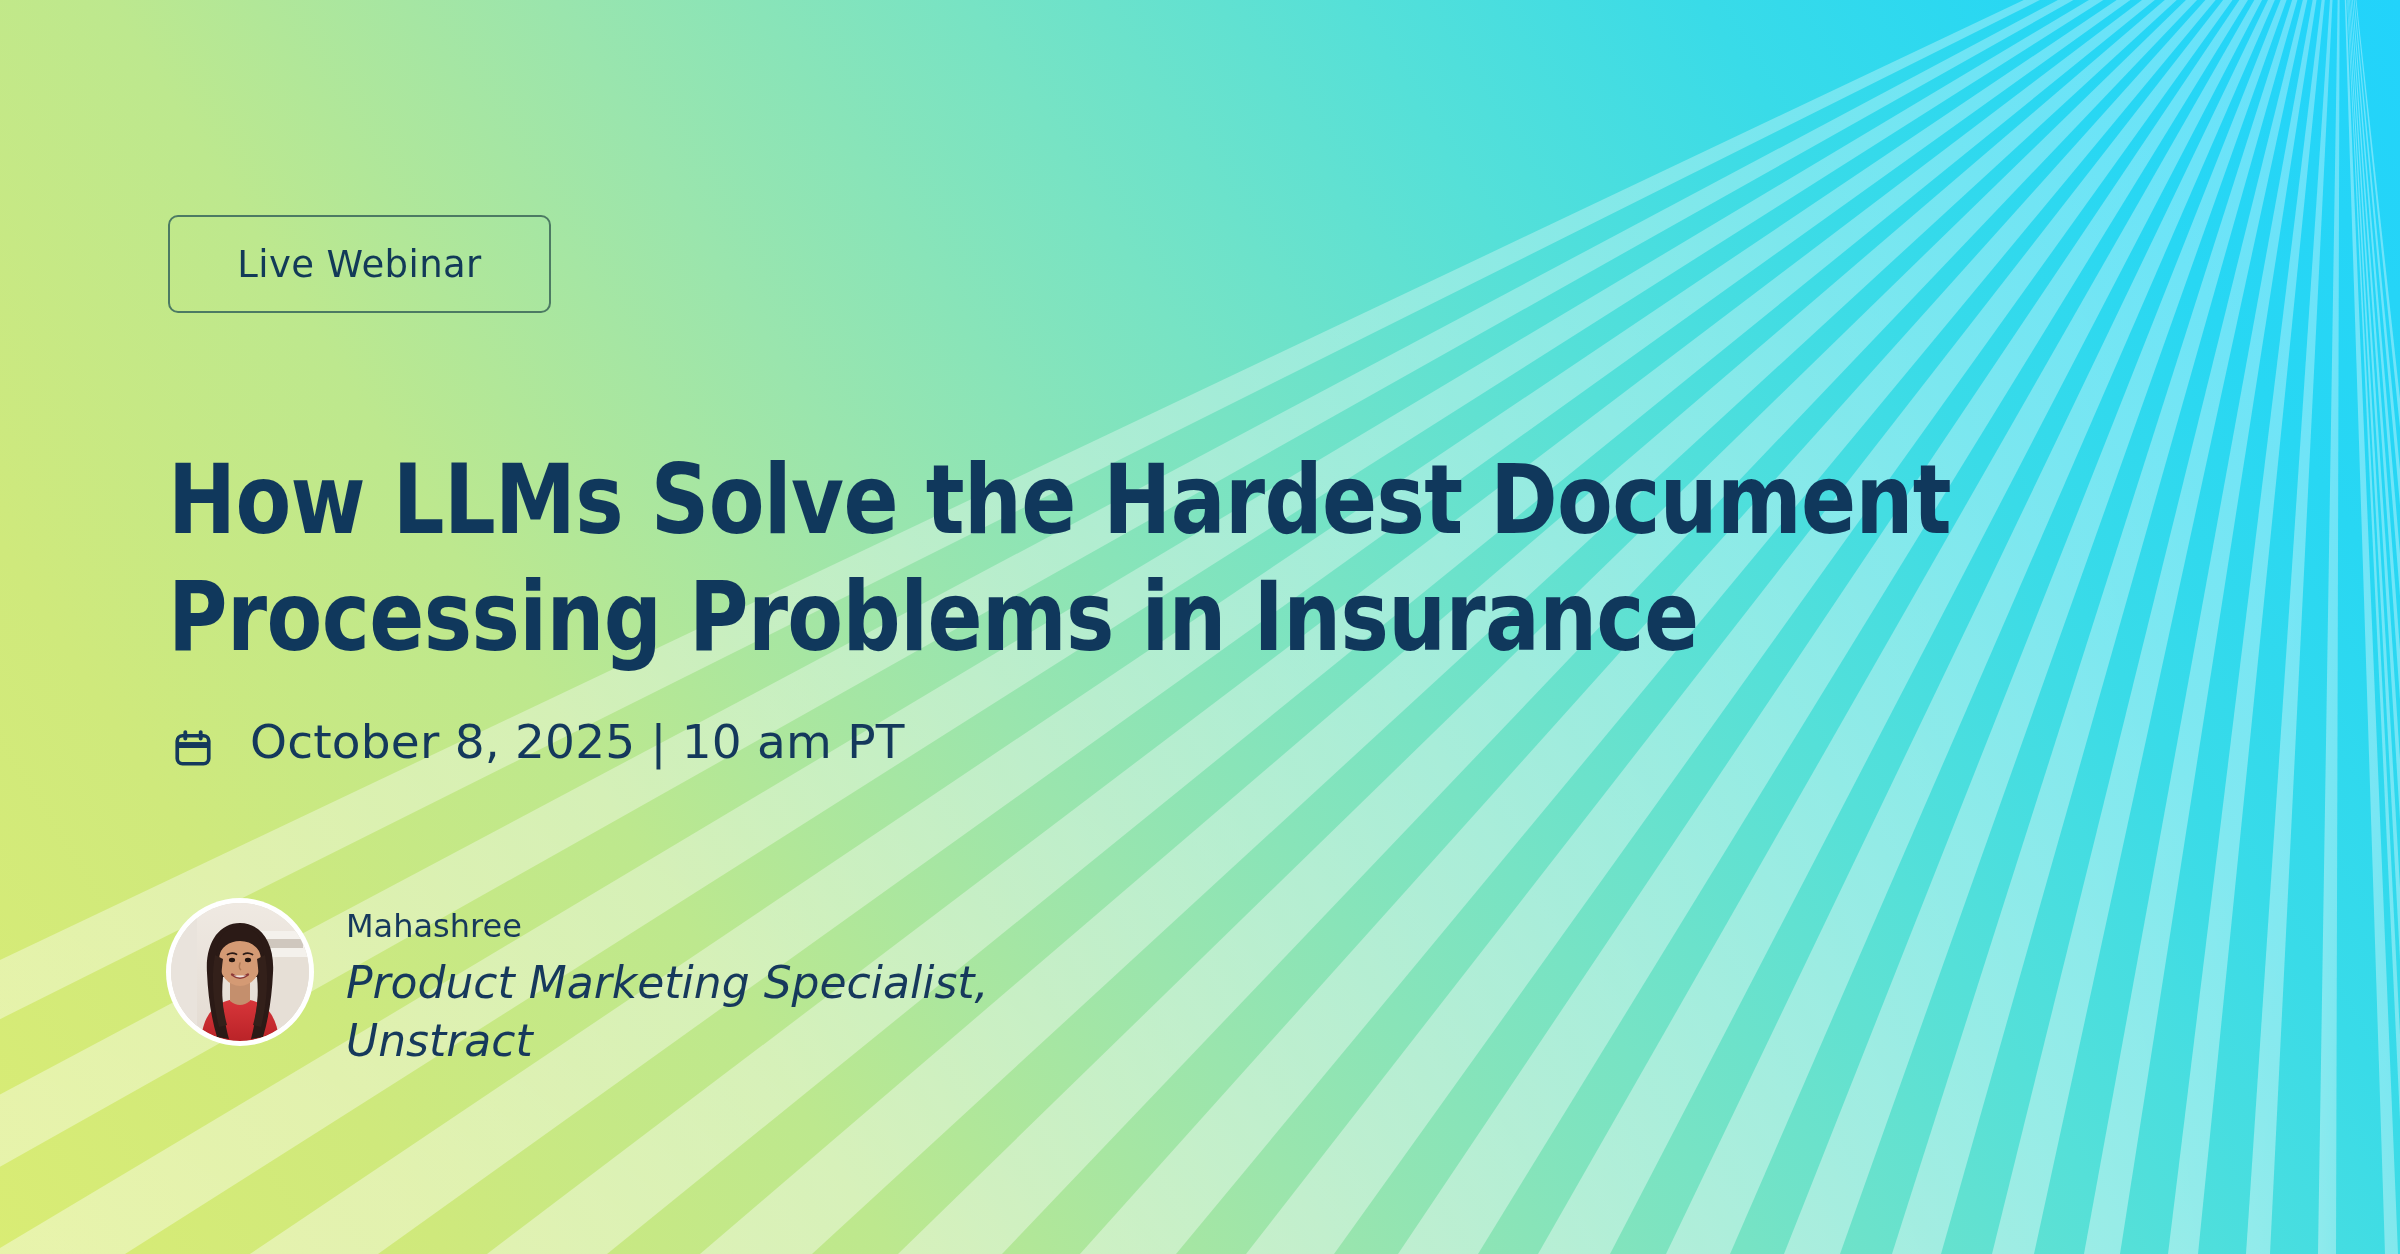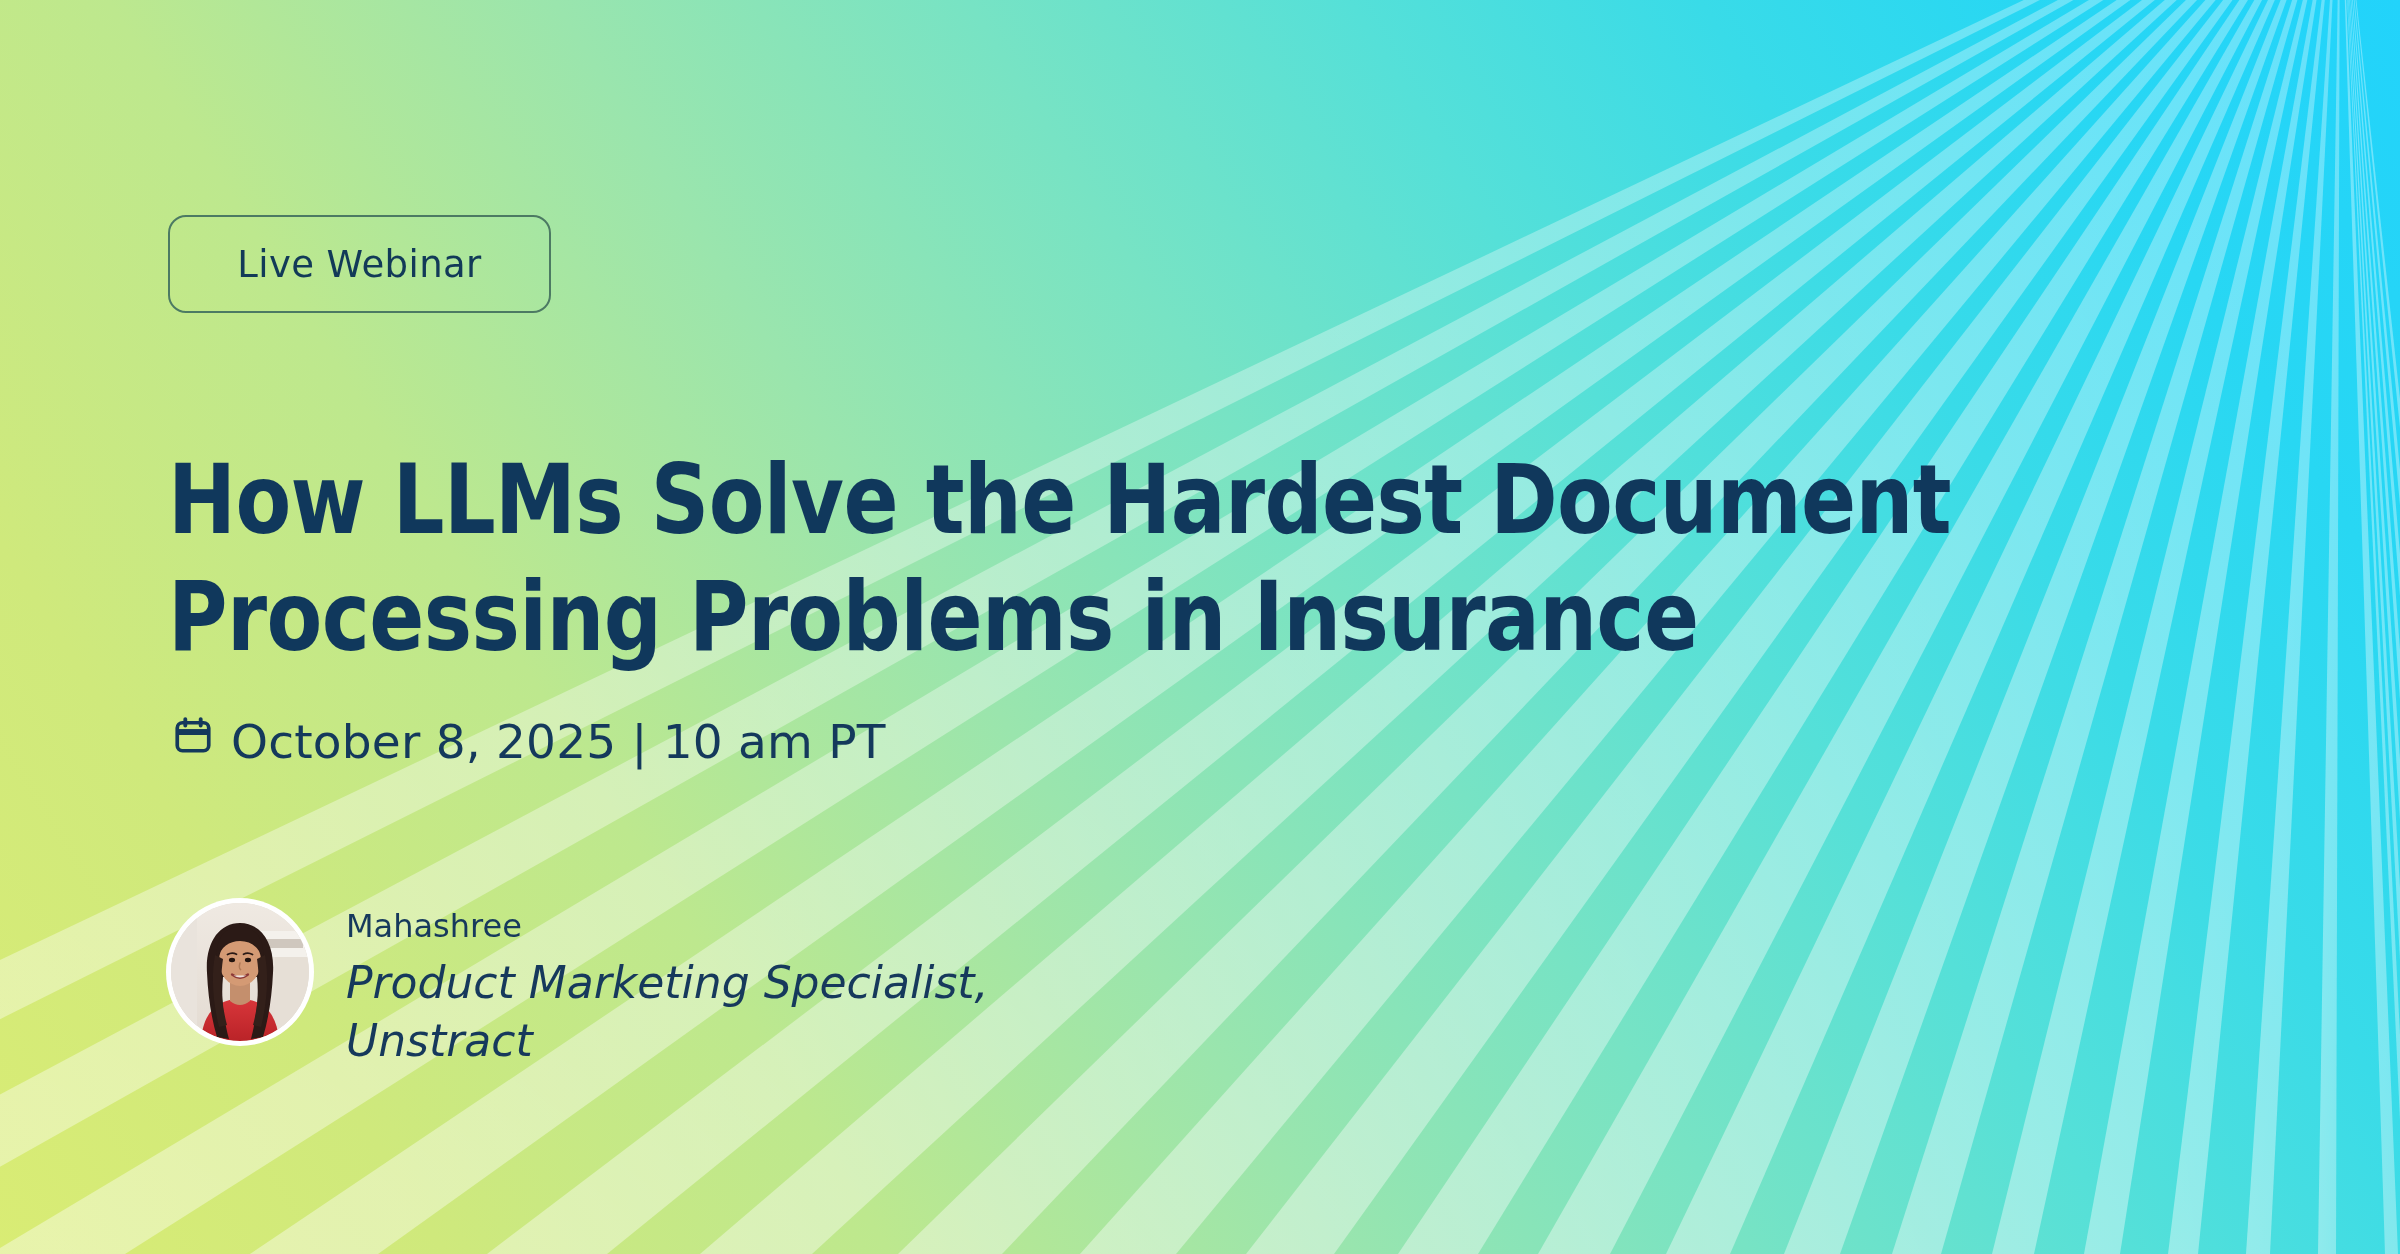--- a/index.html
+++ b/index.html
@@ -26,21 +26,21 @@
     pointer-events:none;
   }
   
   #content{
     position:absolute;left:0;top:0;width:2400px;height:1254px;
   }
   .badge{
     position:absolute;left:168px;top:215px;
     width:383px;height:98px;
     border:2px solid #4c7a63;
-    border-radius:18px;
+    border-radius:10px;
     box-sizing:border-box;
     display:flex;align-items:center;justify-content:center;
   }
   .badge-label{
     font-family:"DejaVu Sans", sans-serif;
     font-size:37px;
     color:#123a58;
     letter-spacing:0.4px;
   }
   .headline{
@@ -51,21 +51,21 @@
     font-size:96px;
     line-height:1.22;
     color:#10385c;
     letter-spacing:-0.6px;
     transform:scaleX(0.94);
     transform-origin:left top;
   }
   .headline .hl-line{display:block;white-space:nowrap;}
   .daterow{
     position:absolute;left:172px;top:714px;
-    display:flex;align-items:flex-start;gap:17px;
+    display:flex;align-items:flex-end;gap:36px;
   }
   .cal-icon{
     width:42px;height:42px;display:block;
   }
   .date-text{
     font-family:"DejaVu Sans", sans-serif;
     font-size:47px;
     color:#14395c;
     letter-spacing:0.2px;
     white-space:nowrap;

